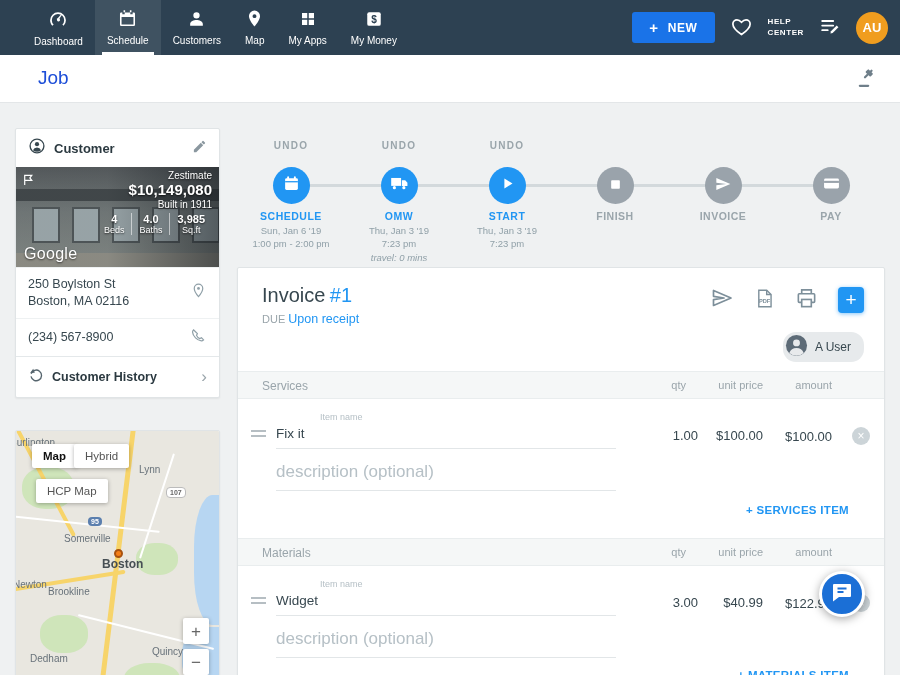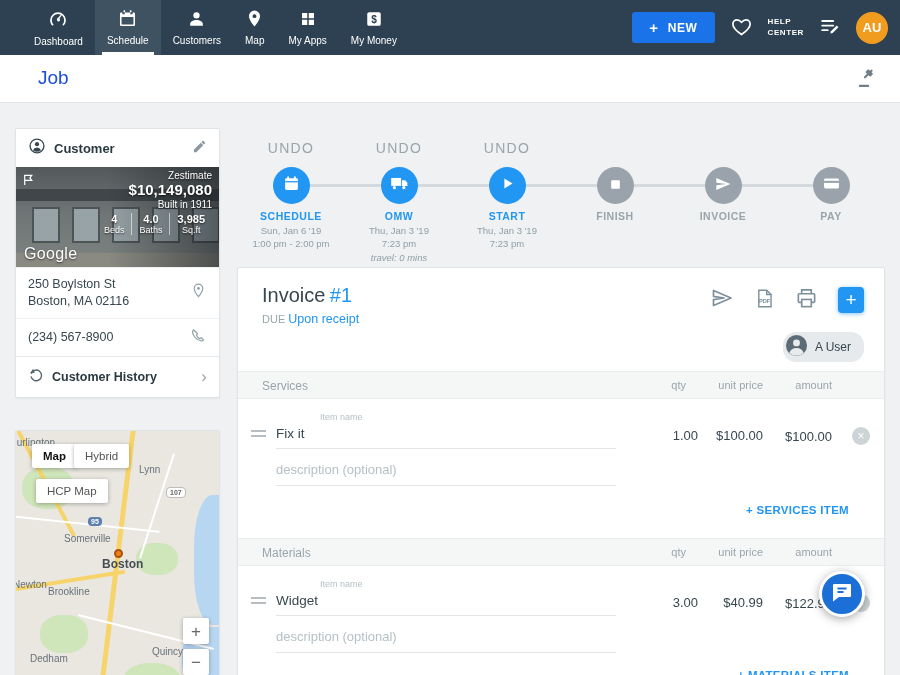--- a/index.html
+++ b/index.html
@@ -72,21 +72,21 @@
   .marker { position:absolute; width:9px; height:9px; border-radius:50%; background:#f57f17; border:2px solid #a8520f; }
   .map-btn { position:absolute; background:#fff; border:none; font-family:inherit; font-size:11.5px; padding:6px 11px; box-shadow:0 1px 4px rgba(0,0,0,.3); cursor:pointer; color:#555; border-radius:2px; }
   .map-btn.sel { font-weight:bold; color:#111; }
   .zoom-btn { position:absolute; left:167px; width:26px; height:26px; background:#fff; border:none; box-shadow:0 1px 4px rgba(0,0,0,.3); font-size:17px; color:#666; cursor:pointer; border-radius:2px; font-family:inherit; line-height:1; }
 
   
   .timeline { position:absolute; left:237px; top:130px; width:648px; height:135px; }
   .tl-line { position:absolute; left:54px; top:54px; width:540px; height:3px; background:#d3d9dc; }
   .tl-steps { position:absolute; inset:0; display:flex; }
   .step { width:108px; position:relative; }
-  .undo { position:absolute; top:10px; left:0; right:0; background:none; border:none; color:#9aa5ab; font-size:14px; letter-spacing:1.3px; cursor:pointer; font-family:inherit; text-align:center; }
+  .undo { position:absolute; top:10px; left:0; right:0; background:none; border:none; color:#9aa5ab; font-size:10px; letter-spacing:1.3px; cursor:pointer; font-family:inherit; text-align:center;font-weight:bold; }
   .step-circle { position:absolute; top:37px; left:50%; margin-left:-18.5px; width:37px; height:37px; border-radius:50%; display:flex; align-items:center; justify-content:center; cursor:pointer; }
   .step-circle.done { background:#2196f3; }
   .step-circle.pending { background:#9aa3ab; }
   .step-label { position:absolute; top:80px; left:0; right:0; text-align:center; font-size:10.5px; font-weight:bold; letter-spacing:.5px; }
   .step-label.done { color:#2196f3; }
   .step-label.pending { color:#9aa5ab; }
   .step-dates { position:absolute; top:94px; left:-12px; right:-12px; text-align:center; font-size:9.5px; color:#90a0a8; line-height:1.4; }
   .travel { font-style:italic; }
 
   
@@ -108,21 +108,21 @@
 
   .line-row { position:absolute; left:0; right:0; height:58px; }
   .drag { position:absolute; left:13px; top:24px; width:15px; cursor:grab; }
   .drag i { display:block; height:2px; background:#b6bec3; margin-bottom:3px; }
   .item-label { position:absolute; left:38px; top:6px; font-size:9px; color:#b6c0c6;margin-left:44px; }
   .item-name-input { position:absolute; left:38px; top:18px; width:340px; border:none; border-bottom:1px solid #e2e6e8; font-size:13.5px; color:#37474f; font-family:inherit; padding:2px 0 7px; background:transparent; outline:none; }
   .qty-input { position:absolute; right:186px; top:22px; width:60px; text-align:right; border:none; font-size:13px; color:#37474f; font-family:inherit; background:transparent; outline:none; }
   .unit-input { position:absolute; right:121px; top:22px; width:75px; text-align:right; border:none; font-size:13px; color:#37474f; font-family:inherit; background:transparent; outline:none; }
   .amount { position:absolute; right:52px; top:23px; font-size:13px; color:#37474f; }
   .remove-btn { position:absolute; right:14px; top:21px; width:18px; height:18px; border-radius:50%; background:#ccd4d8; color:#fff; border:none; font-size:12px; line-height:17px; text-align:center; cursor:pointer; padding:0; font-family:inherit; }
-  .desc-input { position:absolute; left:38px; width:340px; border:none; border-bottom:1px solid #e2e6e8; font-size:13px; color:#37474f; font-family:inherit; padding:2px 0 8px; background:transparent; outline:none; }
+  .desc-input { position:absolute; left:38px; width:340px; border:none; border-bottom:1px solid #e2e6e8; font-size:17px; color:#37474f; font-family:inherit; padding:2px 0 8px; background:transparent; outline:none; }
   .desc-input::placeholder { color:#b6c0c6; opacity:1; }
   .add-link { position:absolute; right:35px; background:none; border:none; color:#2196f3; font-weight:bold; font-size:11.5px; letter-spacing:.3px; cursor:pointer; font-family:inherit; }
 
   
   .chat-fab { position:absolute; left:819px; top:571px; width:46px; height:46px; border-radius:50%; background:#1b6fd6; border:3px solid #fff; box-shadow:0 2px 10px rgba(0,0,0,.35); display:flex; align-items:center; justify-content:center; cursor:pointer; }
 </style>
 </head>
 <body>
 
 <div class="screen">

